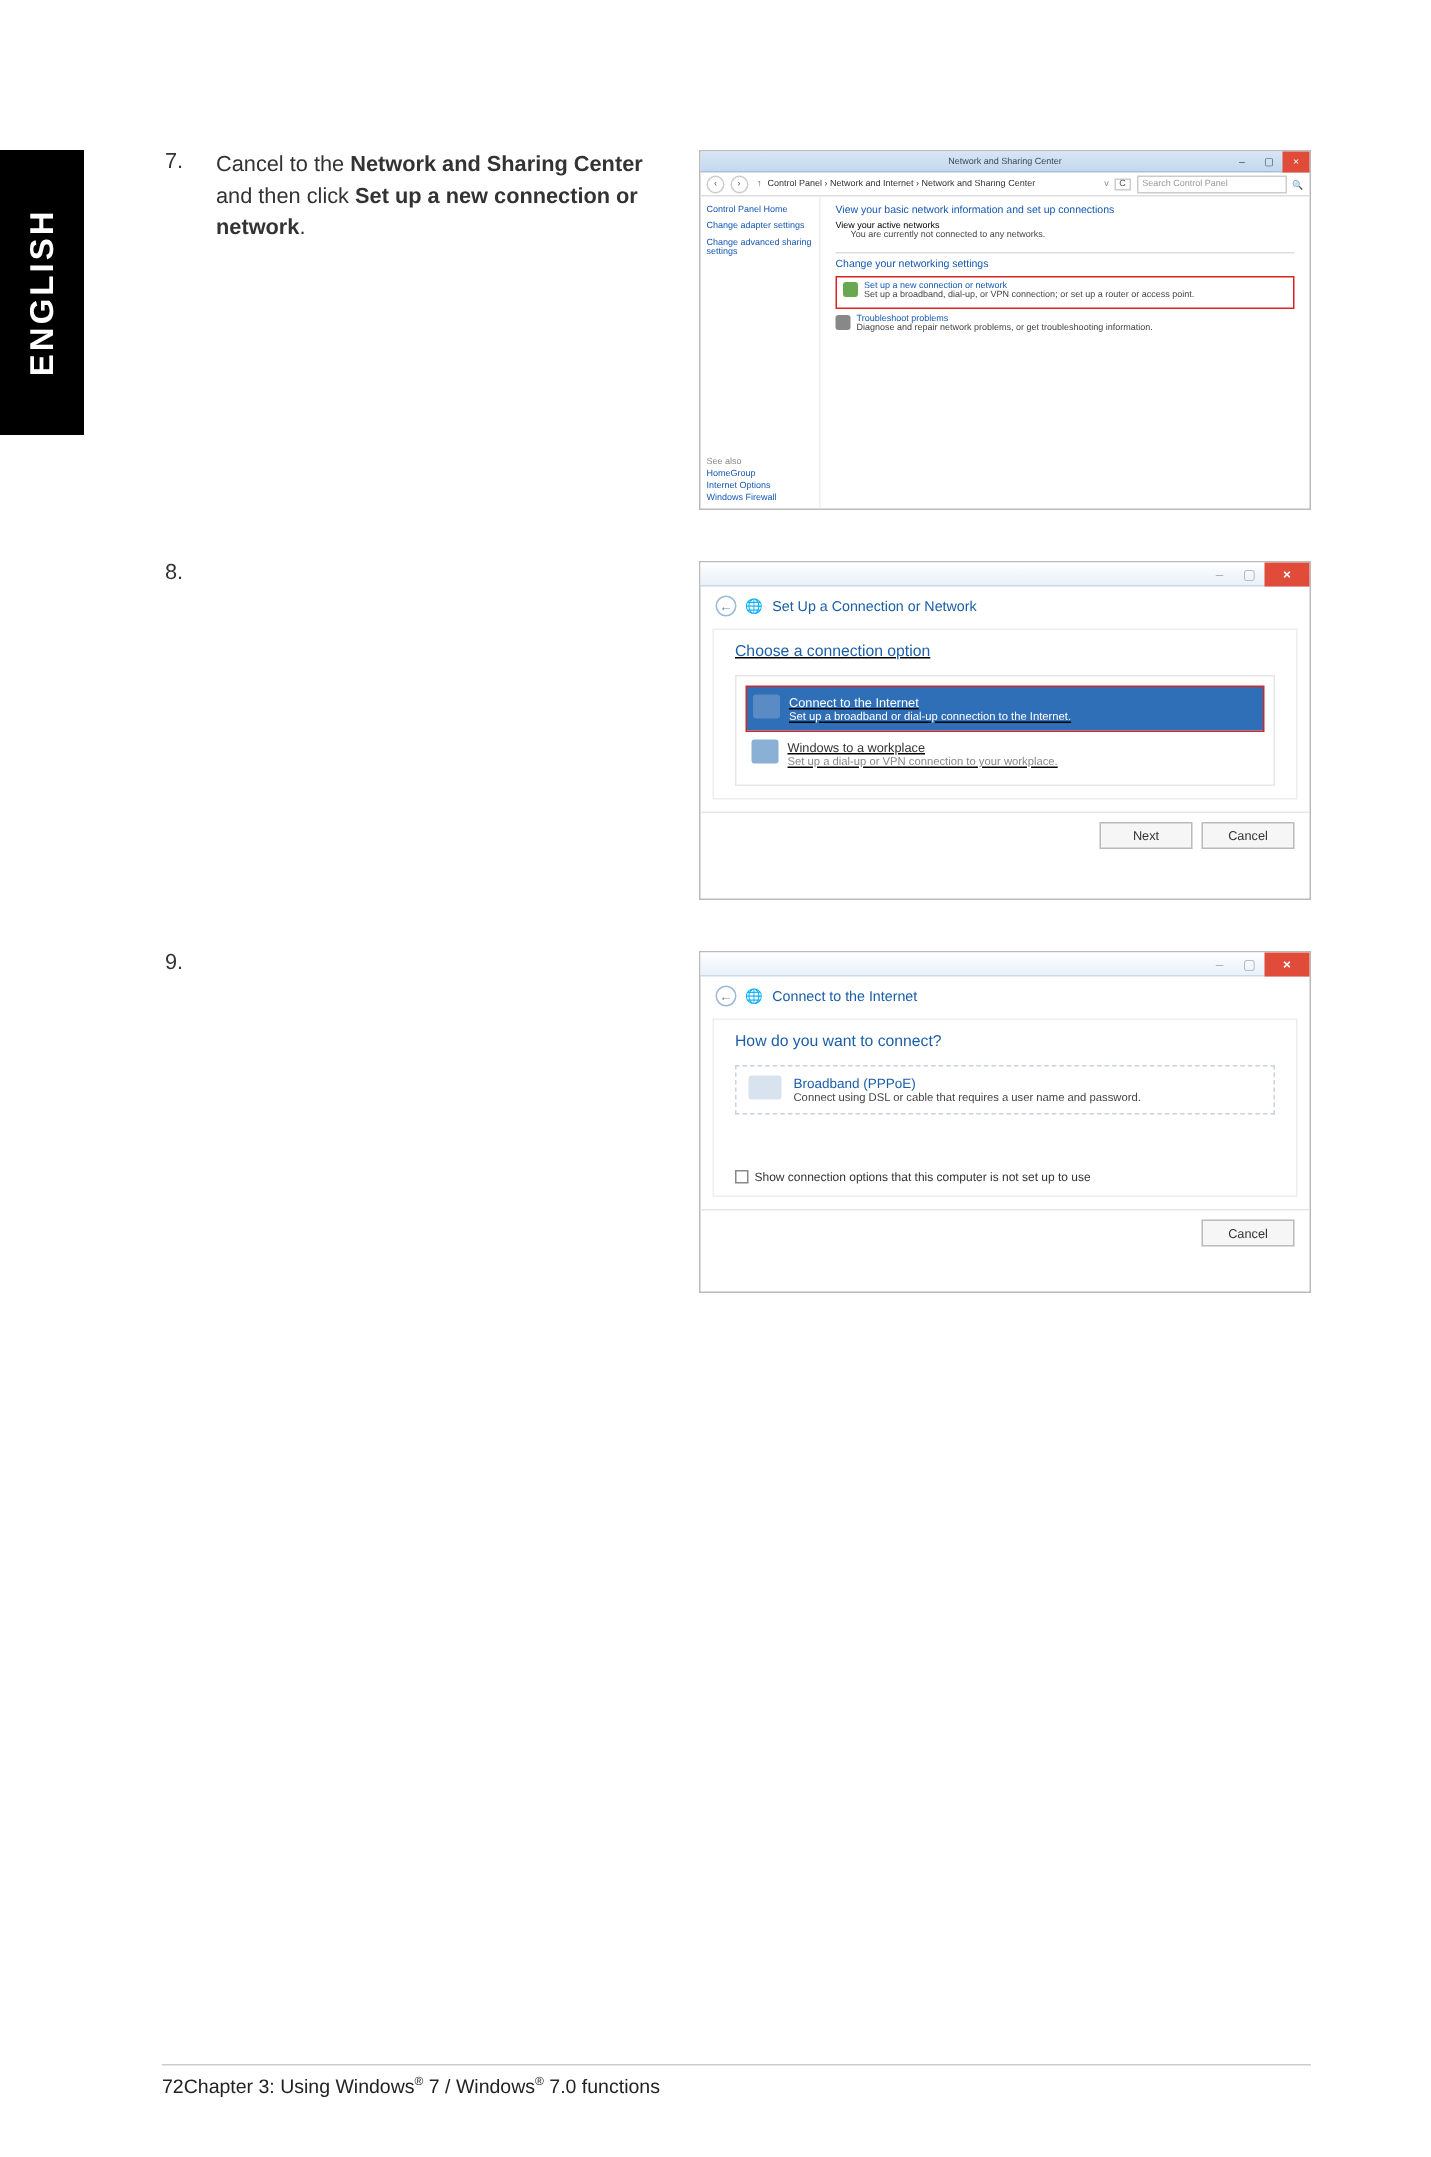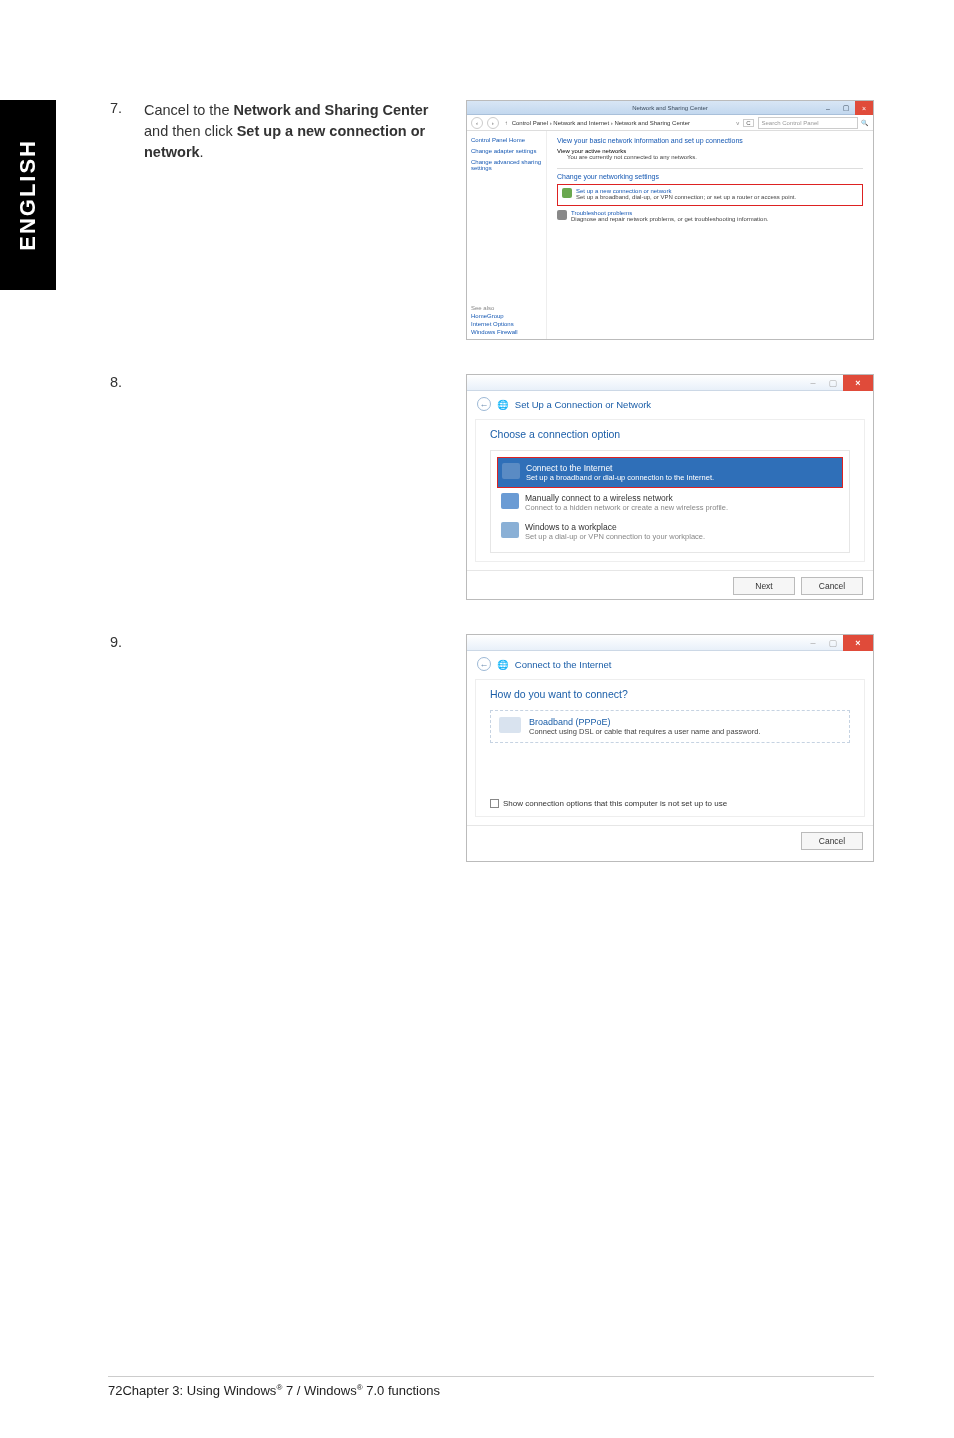--- a/index.html
+++ b/index.html
@@ -85,21 +85,21 @@
   .shot2 { height: 226px; font-size: 8px; position:relative; }
   .titlebar2 {
     height: 16px; background: linear-gradient(#fff,#e8f0f9);
     border-bottom:1px solid #ccd8e6; position:relative;
   }
   .titlebar2 .close-x { position:absolute; right:0; top:0; width:30px; height:16px; background:#e04b3a; color:#fff; display:flex; align-items:center; justify-content:center; font-weight:bold; font-size:9px; }
   .titlebar2 .minmax { position:absolute; right:30px; top:0; width:40px; height:16px; display:flex; }
   .titlebar2 .minmax span { flex:1; color:#aaa; display:flex; align-items:center; justify-content:center; font-size:9px; }
   .head-row { display:flex; align-items:center; gap:6px; padding:6px 10px; color:#1b5ea8; font-size:9.5px; }
   .back-circle { width:14px; height:14px; border:1px solid #9db9d6; border-radius:50%; display:flex; align-items:center; justify-content:center; color:#6c8db0; font-size:9px; }
-  .shot2-body { background:#fff; margin:2px 8px 8px 8px; padding:8px 14px; border:1px solid #eee; }
+  .shot2-body { background:#fff; margin:2px 8px 8px 8px; padding:8px 14px; border:1px solid #eee;text-decoration:underline; }
   .choose-hd { color:#1b5ea8; font-size:10.5px; margin-bottom:10px; }
   .opt-list { border:1px solid #e6e6e6; padding:6px; }
   .opt { display:flex; gap:6px; padding:5px 4px; align-items:flex-start; }
   .opt-icon { width:18px; height:16px; background:#ddd; border-radius:2px; flex-shrink:0; position:relative; }
   .opt-icon::after { content:""; position:absolute; inset:3px; border-radius:2px; }
   .opt-title { color:#333; font-size:8.5px; }
   .opt-desc { color:#888; font-size:7.5px; }
   .opt.sel { background:#2f6fb8; }
   .opt.sel .opt-title, .opt.sel .opt-desc { color:#fff; }
   .opt.sel-frame { border:1.5px solid #d22; padding:3px; }
@@ -107,21 +107,21 @@
   .win-btn { min-width:62px; height:18px; border:1px solid #bbb; background:#f6f6f6; font-size:8.5px; display:flex; align-items:center; justify-content:center; color:#333; }
 
   
   .shot3 { height: 228px; font-size:8px; position:relative; }
   .shot3-body { background:#fff; margin:2px 8px 8px 8px; padding:8px 14px; border:1px solid #eee; }
   .how-hd { color:#1b5ea8; font-size:10.5px; margin-bottom:10px; }
   .bb-box { border:1px dashed #c6d3e2; padding:6px 8px; display:flex; gap:8px; align-items:flex-start; }
   .bb-icon { width:22px; height:16px; background:#d9e3ef; border-radius:2px; flex-shrink:0; }
   .bb-title { color:#1b5ea8; font-size:9px; }
   .bb-desc { color:#444; font-size:7.5px; }
-  .chk-row { margin-top:56px; display:flex; align-items:center; gap:4px; color:#333; font-size:8px; }
+  .chk-row { margin-top:37px; display:flex; align-items:center; gap:4px; color:#333; font-size:8px; }
   .chkbox { width:9px; height:9px; border:1px solid #888; background:#fff; }
 
   
   .footer {
     position:absolute;
     left: 108px; right: 80px; bottom: 40px;
     border-top: 1px solid #ccc;
     padding-top: 6px;
     display:flex; 
     font-size: 13px; color:#222;
@@ -231,27 +231,20 @@
               <div class="sel-frame opt" style="padding:0;">
                 <div class="opt sel" style="flex:1;">
                   <span class="opt-icon" style="background:#5a8bc4;"></span>
                   <div>
                     <div class="opt-title">Connect to the Internet</div>
                     <div class="opt-desc">Set up a broadband or dial-up connection to the Internet.</div>
                   </div>
                 </div>
               </div>
               <div class="opt">
-                <span class="opt-icon" style="background:#6a9bd4;"></span>
-                <div>
-                  <div class="opt-title">Manually connect to a wireless network</div>
-                  <div class="opt-desc">Connect to a hidden network or create a new wireless profile.</div>
-                </div>
-              </div>
-              <div class="opt">
                 <span class="opt-icon" style="background:#8ab0d6;"></span>
                 <div>
                   <div class="opt-title">Windows to a workplace</div>
                   <div class="opt-desc">Set up a dial-up or VPN connection to your workplace.</div>
                 </div>
               </div>
             </div>
           </div>
           <div class="btn-row">
             <div class="win-btn">Next</div>

